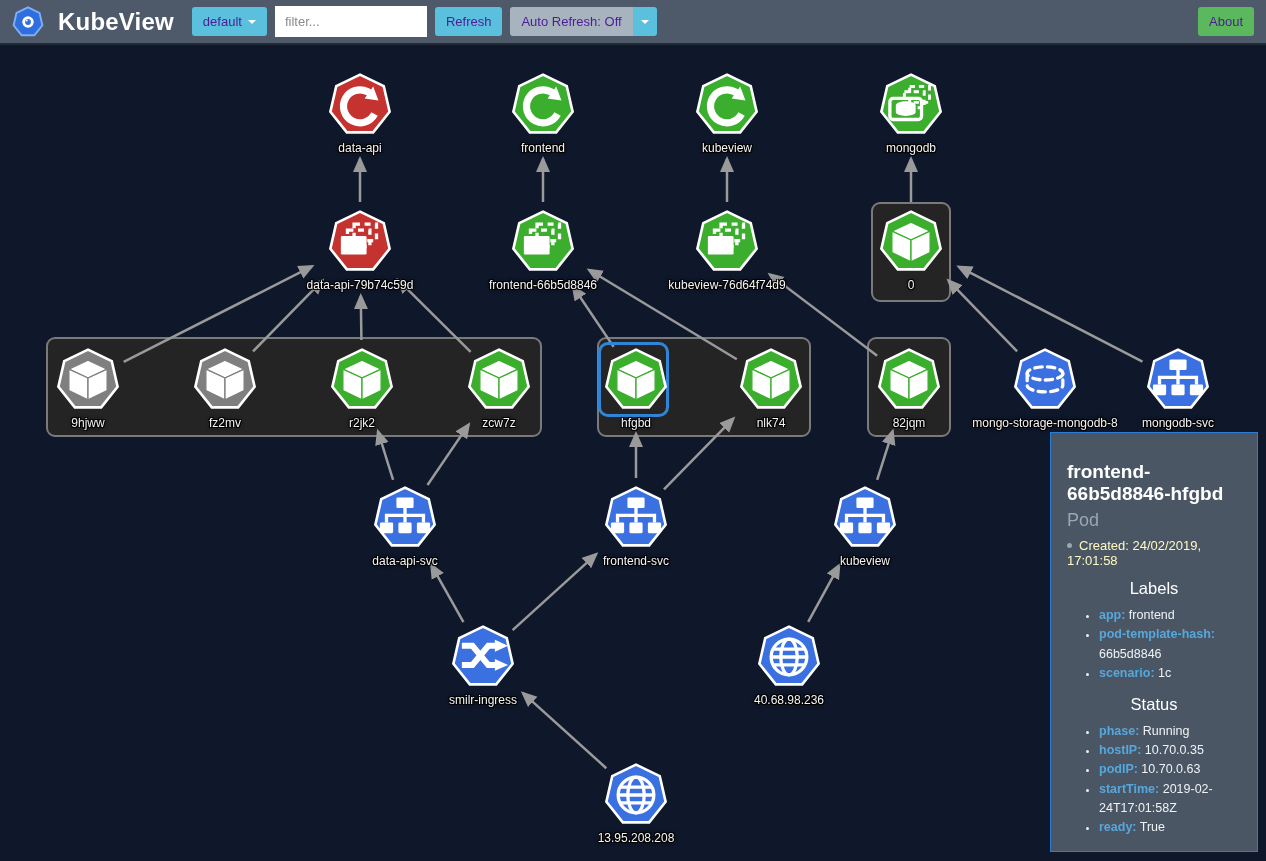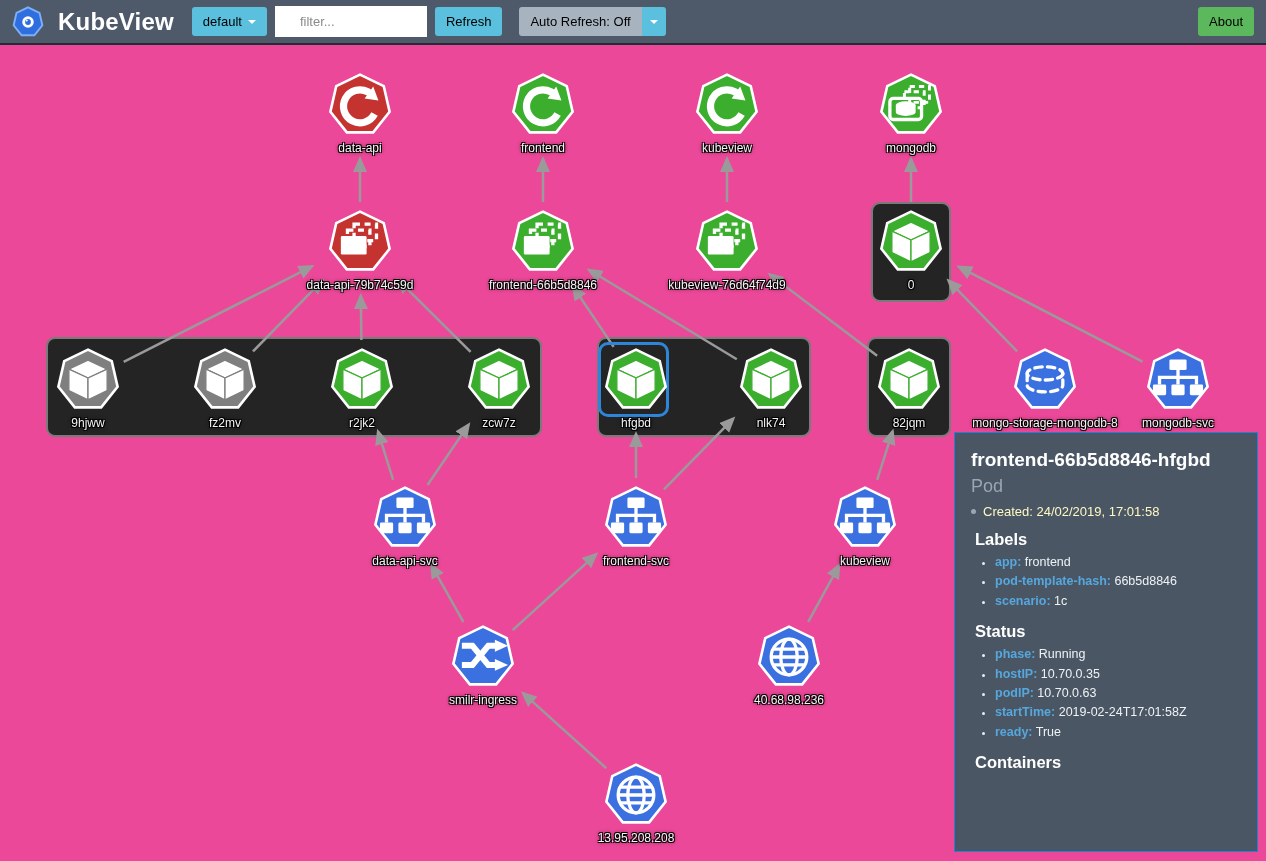--- a/index.html
+++ b/index.html
@@ -11,73 +11,73 @@
   }
   
   .navbar {
     position:absolute; top:0; left:0; width:1266px; height:45px;
     background:#4e5a6a; border-bottom:2px solid #222a33;
     display:flex; align-items:center; gap:8px; padding:0 12px;
     z-index:10;
   }
   .brand { color:#fff; font-size:24px; font-weight:600; margin:0 10px 0 6px; letter-spacing:.2px; }
   .btn {
-    font-size:13px; color:#000000; border:none; border-radius:3px;
+    font-size:13px; color:#4c1d95; border:none; border-radius:3px;
     padding:8px 11px; cursor:pointer; font-family:inherit; line-height:1;
     display:inline-flex; align-items:center; gap:6px;
   }
   .btn-info  { background:#5bc0de; }
-  .btn-gray  { background:#a7b3bf;margin-left:9px; }
+  .btn-gray  { background:#a7b3bf; }
   .btn-green { background:#5cb85c; margin-left:auto; }
   .filter-input {
     height:31px; width:152px; border:none; border-radius:0;
-    padding:0 25px; font-size:13px; font-family:inherit; color:#333;
+    padding:0 10px; font-size:13px; font-family:inherit; color:#333;
   }
   .filter-input::placeholder { color:#8a8a8a; }
   .split { display:inline-flex; }
   .split .main  { border-radius:3px 0 0 3px; }
   .split .caret-btn { border-radius:0 3px 3px 0; width:24px; justify-content:center; padding:8px 0; }
   .caret {
     width:0; height:0; display:inline-block;
     border-left:4px solid transparent; border-right:4px solid transparent;
     border-top:4px solid #fff;
   }
   
-  .canvas { position:absolute; top:45px; left:0; width:1266px; height:816px; background:#ec4899; }
+  .canvas { position:absolute; top:45px; left:0; width:1266px; height:816px; background:#0f172a; }
   .group {
     position:absolute; border:2px solid #7a7a7a; border-radius:9px;
     background:#242424; z-index:1;
   }
   svg.edges { position:absolute; left:0; top:0; z-index:2; }
   .node { position:absolute; z-index:3; width:0; height:0; cursor:pointer; }
   .node svg.icon { position:absolute; left:-33px; top:-33px; }
   .node .lbl {
     position:absolute; left:-100px; top:36px; width:200px; text-align:center;
     color:#f5f5f5; font-size:12px; white-space:nowrap;
     text-shadow:-1px -1px 0 #000, 1px -1px 0 #000, -1px 1px 0 #000, 1px 1px 0 #000, 0 0 4px #000;
   }
   .selring {
     position:absolute; left:-38px; top:-38px; width:71px; height:75px;
     border:3px solid #2f86d8; border-radius:10px;
   }
   
   .panel {
-    position:absolute; top:432px; right:8px; width:304px; height:420px;
+    position:absolute; top:432px; right:8px; width:208px; height:420px;
     background:#4a5664; border:1.5px solid #2b7cd4; z-index:6;
-    padding:12px 16px; color:#fff; overflow:hidden;
+    padding:24px 16px; color:#fff; overflow:hidden;
   }
   .panel h2 { font-size:19px; font-weight:700; margin:4px 0 5px; }
   .panel .kind    { color:#9aa6b2; font-size:18px; margin:0; }
   .panel .created { color:#fef9c3; font-size:13px; margin:7px 0 2px; }
   .panel .created::before {
     content:""; display:inline-block; width:5px; height:5px; border-radius:50%;
     background:#9aa6b2; margin-right:7px; vertical-align:2px;
   }
-  .panel h3 { font-size:16.5px; font-weight:700; margin:11px 4px 4px; }
-  .panel ul { margin:0; padding-left:24px; }
+  .panel h3 { font-size:16.5px; font-weight:400; margin:11px 12px 4px;text-align:center; }
+  .panel ul { margin:8px; padding-left:24px; }
   .panel li { font-size:12.5px; line-height:1.55; color:#eef2f6; }
   .panel li::marker { color:#e8edf2; font-size:11px; }
   .panel .k { color:#56a7dd; font-weight:700; }
 </style>
 </head>
 <body>
 
 <div class="navbar">
   <svg width="32" height="32" viewBox="0 0 100 100">
     <polygon points="50,4 85.96,21.32 94.85,60.24 69.96,91.45 30.04,91.45 5.15,60.24 14.04,21.32" fill="#2e6ede" stroke="#7fb0f5" stroke-width="6"></polygon>

